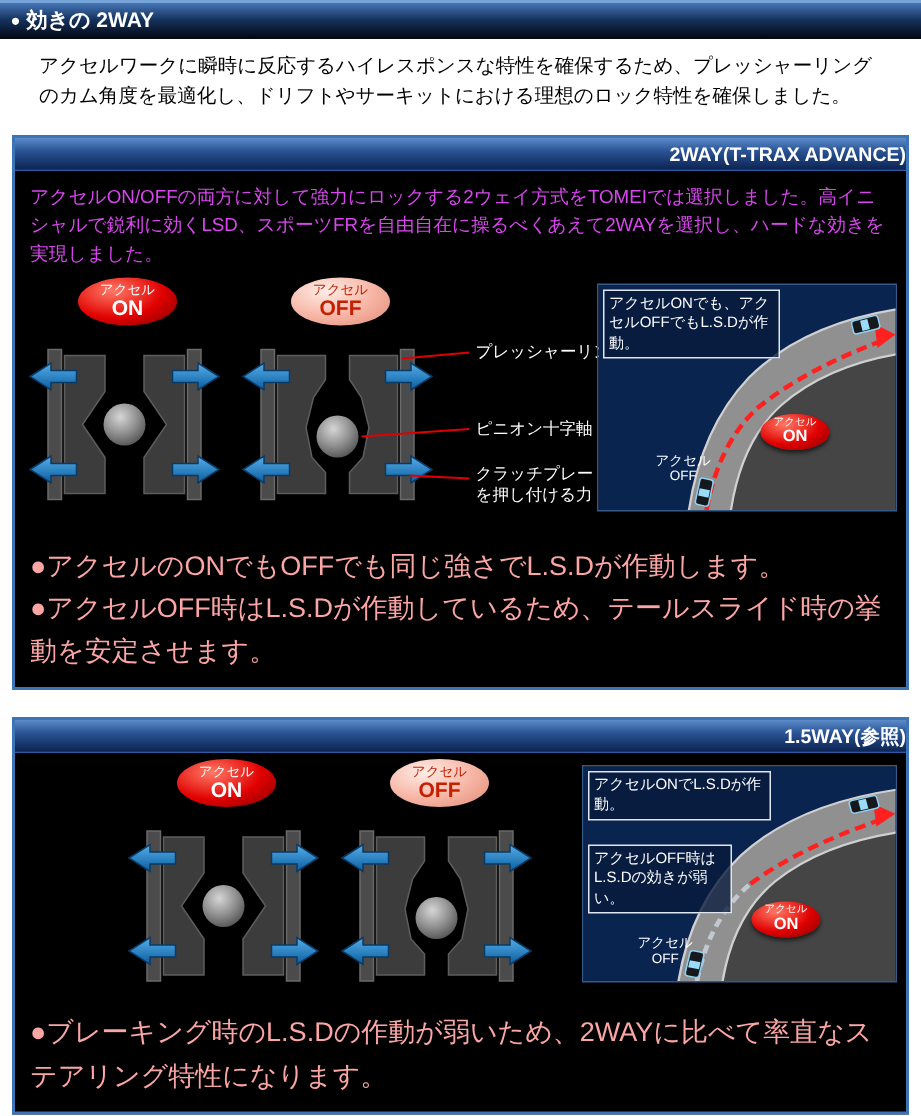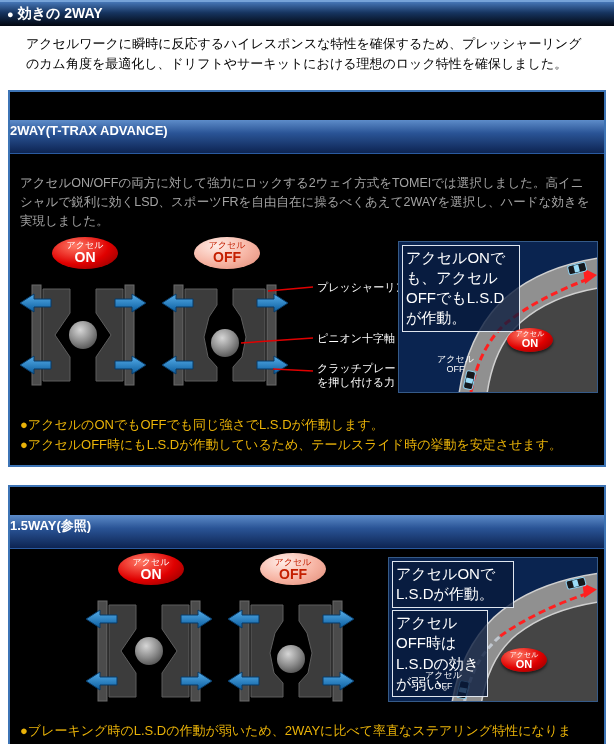--- a/index.html
+++ b/index.html
@@ -22,35 +22,34 @@
     font-size: 13px; line-height: 1.55; color: #000;
   }
 
   
   .panel {
     margin: 6px 8px 0;
     border: 2px solid #3d74b5;
     background: #000;
   }
   .panel-title {
-    height: 34px; line-height: 22px;
-    text-align: left; color: #fff; font-weight: bold; font-size: 13px;
+    height: 22px; line-height: 22px;
+    text-align: right; color: #fff; font-weight: bold; font-size: 13px;
     background: linear-gradient(180deg, #5d8cc9 0%, #2a5496 40%, #0d2452 100%);
     border-bottom: 1px solid #2a5aa0;
-    margin-top: 28px;
   }
   .panel-desc {
-    color: #a3a3a3; font-size: 12.5px; line-height: 1.5;
-    padding: 20px 10px 2px;
+    color: #d946ef; font-size: 12.5px; line-height: 1.5;
+    padding: 8px 10px 2px;
   }
   .diagram-row { position: relative; }
   .diagram-row > * { position: absolute; }
 
   .bullets { padding: 2px 10px 9px; }
-  .bullets div { color: #eab308; font-size: 13px; line-height: 1.6; }
+  .bullets div { color: #fca5a5; font-size: 18px; line-height: 1.6; }
 
   
   .oval {
     width: 66px; height: 32px; border-radius: 50%;
     display: flex; flex-direction: column; align-items: center; justify-content: center;
     box-shadow: 0 4px 5px rgba(0,0,0,.65);
   }
   .oval .t { font-size: 9px; line-height: 10px; }
   .oval .b { font-size: 14px; font-weight: bold; line-height: 15px; }
   .oval-on { background: radial-gradient(ellipse at 35% 28%, #ff7a66, #e00000 55%, #7e0000); color: #fff; }
@@ -58,21 +57,21 @@
   .oval-off .t, .oval-off .b { color: #c41f00; }
 
   .dlabel { color: #fff; font-size: 11px; line-height: 1.3; }
 
   
   .inset { overflow: hidden; border: 1px solid #36movie5a88; }
   .inset { border: 1px solid #355a88; }
   .inset > * { position: absolute; }
   .inset svg.roadpic { position: absolute; left: 0; top: 0; }
   .inset-caption {
-    color: #fff; font-size: 15px; line-height: 1.35;
+    color: #fff; font-size: 10px; line-height: 1.35;
     border: 1px solid #dfe6ef; background: rgba(8,25,60,.78);
     padding: 2px 3px;
   }
   .mini-oval {
     width: 46px; height: 24px; border-radius: 50%;
     display: flex; flex-direction: column; align-items: center; justify-content: center;
     background: radial-gradient(ellipse at 35% 28%, #ff7a66, #e00000 55%, #7e0000);
     color: #fff; box-shadow: 0 2px 3px rgba(0,0,0,.6);
   }
   .mini-oval .t { font-size: 7px; line-height: 8px; }
@@ -195,21 +194,21 @@
       </div>
       <div class="inset-off" style="left:38px;top:112px">
         <span>アクセル</span>
         <span>OFF</span>
       </div>
     </div>
   </div>
 
   <div class="bullets">
     <div>●アクセルのONでもOFFでも同じ強さでL.S.Dが作動します。</div>
-    <div>●アクセルOFF時にもL.S.Dが作動しているため、テールスライド時の挙動を安定させます。</div>
+    <div>●アクセルOFF時はL.S.Dが作動しているため、テールスライド時の挙動を安定させます。</div>
   </div>
 </section>
 
 <section class="panel" style="margin-top:18px">
   <div class="panel-title">1.5WAY(参照)</div>
 
   <div class="diagram-row" style="height:170px">
 
     <div class="oval oval-on" style="left:108px;top:4px">
       <span class="t">アクセル</span>

